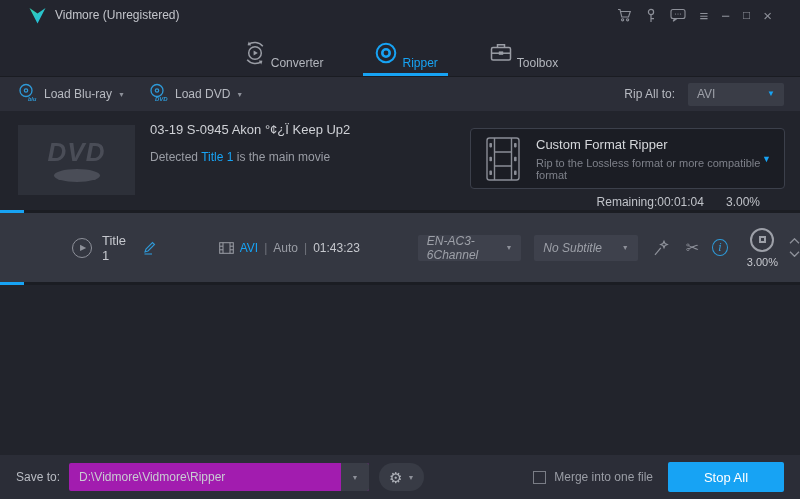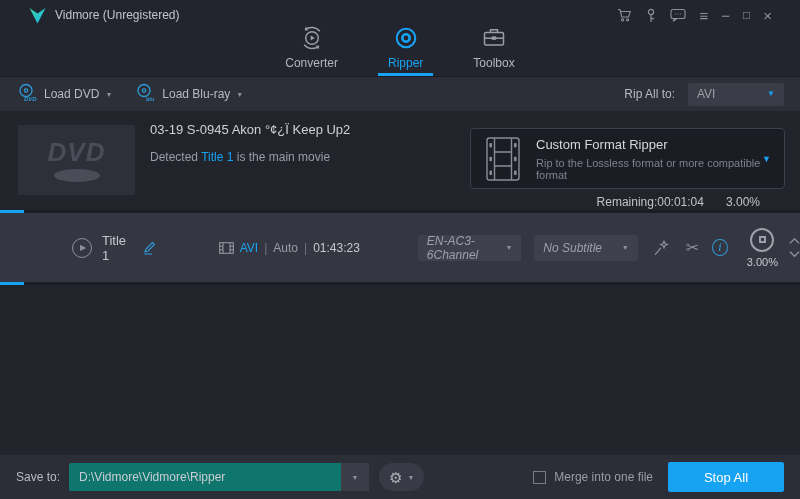--- a/index.html
+++ b/index.html
@@ -17,21 +17,21 @@
   .titlebar { height: 30px; background: #23252e; display: flex; align-items: center; padding: 0 28px; flex: none; }
   .logo { margin-right: 8px; display: flex; }
   .app-title { font-size: 12px; color: #c3c5cb; }
   .tb-icons { margin-left: auto; display: flex; align-items: center; gap: 13px; color: #8d9099; }
   .tb-icons > * { display: flex; align-items: center; justify-content: center; cursor: pointer; }
   .tb-glyph { font-size: 15px; line-height: 1; color: #8d9099; }
   .glyph-max { font-size: 12px; }
 
   
   .tabbar { height: 47px; background: #23252e; border-bottom: 1px solid #1a1c22; display: flex; justify-content: center; align-items: flex-end; gap: 26px; flex: none; }
-  .tab { display: flex; flex-direction: column; align-items: center; gap: 3px; padding: 4px 12px 7px; position: relative; color: #b3b6bd; font-size: 12px; cursor: pointer; }
+  .tab { display: flex; flex-direction: row; align-items: flex-end; gap: 3px; padding: 4px 12px 7px; position: relative; color: #b3b6bd; font-size: 12px; cursor: pointer; }
   .tab .tab-label { line-height: 1; }
   .tab.active { color: #17a3f4; }
   .tab.active::after { content: ""; position: absolute; left: 2px; right: 2px; bottom: 0; height: 3px; background: #17a3f4; }
 
   
   .toolbar { height: 34px; background: #2c2e38; display: flex; align-items: center; padding: 0 16px; flex: none; }
   .load-btn { display: flex; align-items: center; gap: 6px; margin-right: 22px; color: #b7bac1; font-size: 12px; cursor: pointer; }
   .arrow-glyph { font-size: 7px; color: #8d9099; line-height: 1; }
   .arrow-blue { color: #17a3f4; font-size: 8px; }
   .rip-group { margin-left: auto; display: flex; align-items: center; gap: 13px; font-size: 12px; color: #b7bac1; }
@@ -82,21 +82,21 @@
   .row-percent { font-size: 11px; color: #c6c8ce; }
   .scroll-chevrons { margin-left: 11px; display: flex; flex-direction: column; gap: 7px; align-items: center; }
   .scroll-chevrons > * { display: flex; cursor: pointer; }
 
   
   .workspace { flex: 1; background: #22242c; }
 
   
   .bottombar { height: 44px; background: #2b2d37; display: flex; align-items: center; padding: 0 16px; flex: none; font-size: 12px; }
   .save-label { color: #b9bcc3; }
-  .path-box { margin-left: 9px; width: 300px; height: 28px; background: #0f766e; border-radius: 2px; display: flex; align-items: center; overflow: hidden; }
+  .path-box { margin-left: 9px; width: 300px; height: 28px; background: #a21caf; border-radius: 2px; display: flex; align-items: center; overflow: hidden; }
   .path-text { padding: 0 10px; color: #c9ccd2; flex: 1; white-space: nowrap; overflow: hidden; }
   .path-arrow { width: 28px; align-self: stretch; display: flex; align-items: center; justify-content: center; background: #3a3d47; cursor: pointer; }
   .gear-pill { margin-left: 10px; height: 28px; padding: 0 10px; background: #383b45; border-radius: 14px; display: flex; align-items: center; gap: 5px; color: #aeb1b8; cursor: pointer; }
   .gear-glyph { font-size: 15px; line-height: 1; }
   .merge-group { margin-left: auto; display: flex; align-items: center; gap: 8px; color: #9a9da5; cursor: pointer; }
   .checkbox { width: 13px; height: 13px; border: 1px solid #7a7d86; background: transparent; flex: none; }
   .stop-all { margin-left: 15px; width: 116px; height: 30px; background: #17a3f4; color: #ffffff; font-size: 13px; border: none; border-radius: 2px; display: flex; align-items: center; justify-content: center; cursor: pointer; font-family: "Liberation Sans", sans-serif; }
 </style>
 </head>
 <body>
@@ -181,35 +181,35 @@
       <span class="tab-label">Toolbox</span>
     </div>
   </nav>
 
   <div class="toolbar">
     <div class="load-btn">
       <span>
         <svg width="22" height="19" viewBox="0 0 22 19" fill="none">
           <circle cx="10" cy="7.5" r="6" stroke="#2e9ad8" stroke-width="1.3"></circle>
           <circle cx="10" cy="7.5" r="1.7" stroke="#2e9ad8" stroke-width="1.2"></circle>
-          <text x="8" y="18" font-size="6" fill="#2e9ad8" font-style="italic" font-weight="bold" font-family="Liberation Sans, sans-serif">DVD</text>
-        </svg>
-      </span>
-      <span>Load DVD</span>
+          <text x="12" y="17.5" font-size="5.5" fill="#2e9ad8" font-style="italic" font-weight="bold" font-family="Liberation Sans, sans-serif">blu</text>
+        </svg>
+      </span>
+      <span>Load Blu-ray</span>
       <span class="arrow-glyph">▼</span>
     </div>
     <div class="load-btn">
       <span>
         <svg width="22" height="19" viewBox="0 0 22 19" fill="none">
           <circle cx="10" cy="7.5" r="6" stroke="#2e9ad8" stroke-width="1.3"></circle>
           <circle cx="10" cy="7.5" r="1.7" stroke="#2e9ad8" stroke-width="1.2"></circle>
-          <text x="12" y="17.5" font-size="5.5" fill="#2e9ad8" font-style="italic" font-weight="bold" font-family="Liberation Sans, sans-serif">blu</text>
-        </svg>
-      </span>
-      <span>Load Blu-ray</span>
+          <text x="8" y="18" font-size="6" fill="#2e9ad8" font-style="italic" font-weight="bold" font-family="Liberation Sans, sans-serif">DVD</text>
+        </svg>
+      </span>
+      <span>Load DVD</span>
       <span class="arrow-glyph">▼</span>
     </div>
     <div class="rip-group">
       <span>Rip All to:</span>
       <div class="rip-select">
         <span>AVI</span>
         <span class="arrow-glyph arrow-blue">▼</span>
       </div>
     </div>
   </div>

